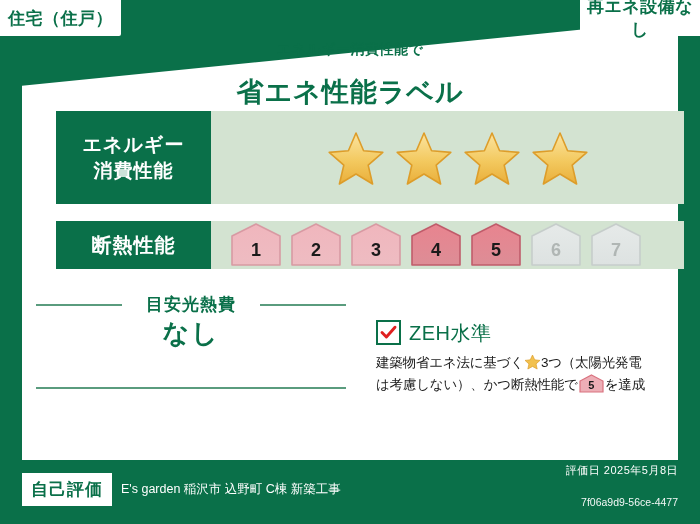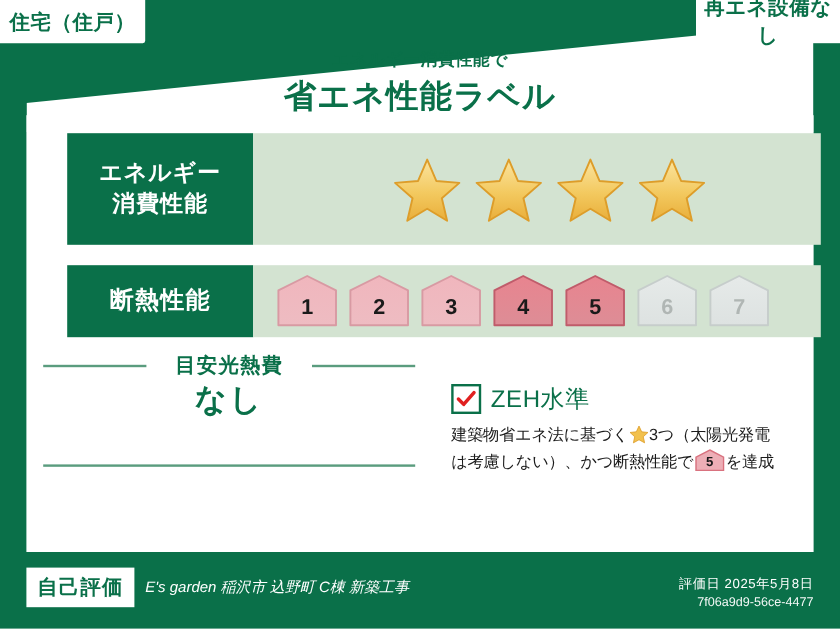--- a/index.html
+++ b/index.html
@@ -81,35 +81,35 @@
     font-size: 14px;
     font-weight: bold;
     letter-spacing: .5px;
     line-height: 1;
   }
   .title-big {
     font-size: 27px;
     font-weight: bold;
     letter-spacing: 1px;
     line-height: 1.25;
-    margin-top: 8px;
+    margin-top: 20px;
   }
 
   
   .perf-row {
     position: absolute;
     left: 36px;
     display: flex;
     align-items: stretch;
     z-index: 4;
     width: 628px;
     padding-left: 20px;
   }
   #row-energy { top: 111px; height: 93px; }
-  #row-insul  { top: 221px; height: 60px; }
+  #row-insul  { top: 221px; height: 48px; }
 
   .row-label {
     width: 155px;
     background: #0a7049;
     color: #ffffff;
     font-weight: bold;
     display: flex;
     flex-direction: column;
     align-items: center;
     justify-content: center;
@@ -255,32 +255,31 @@
     font-size: 17px;
     letter-spacing: 1px;
     padding: 5px 9px 5px 9px;
   }
   .builder {
     color: #ffffff;
     font-size: 12.5px;
     margin-left: 9px;
     letter-spacing: 0px;
     white-space: nowrap;
-    font-style: italic;
   }
   .footer-right {
     position: absolute;
     right: 22px;
     bottom: 16px;
     text-align: right;
     color: #ffffff;
     z-index: 6;
   }
   .eval-date { font-size: 11px; letter-spacing: .5px; }
-  .eval-id { font-size: 10.5px; margin-top: 2px; opacity: .95; }
+  .eval-id { font-size: 10.5px; margin-top: 18px; opacity: .95; }
 </style>
 </head>
 <body>
 
 <div id="label-root">
 
   <div class="diag-white"></div>
   <div class="white-body"></div>
 
   <div class="corner-tag left">

